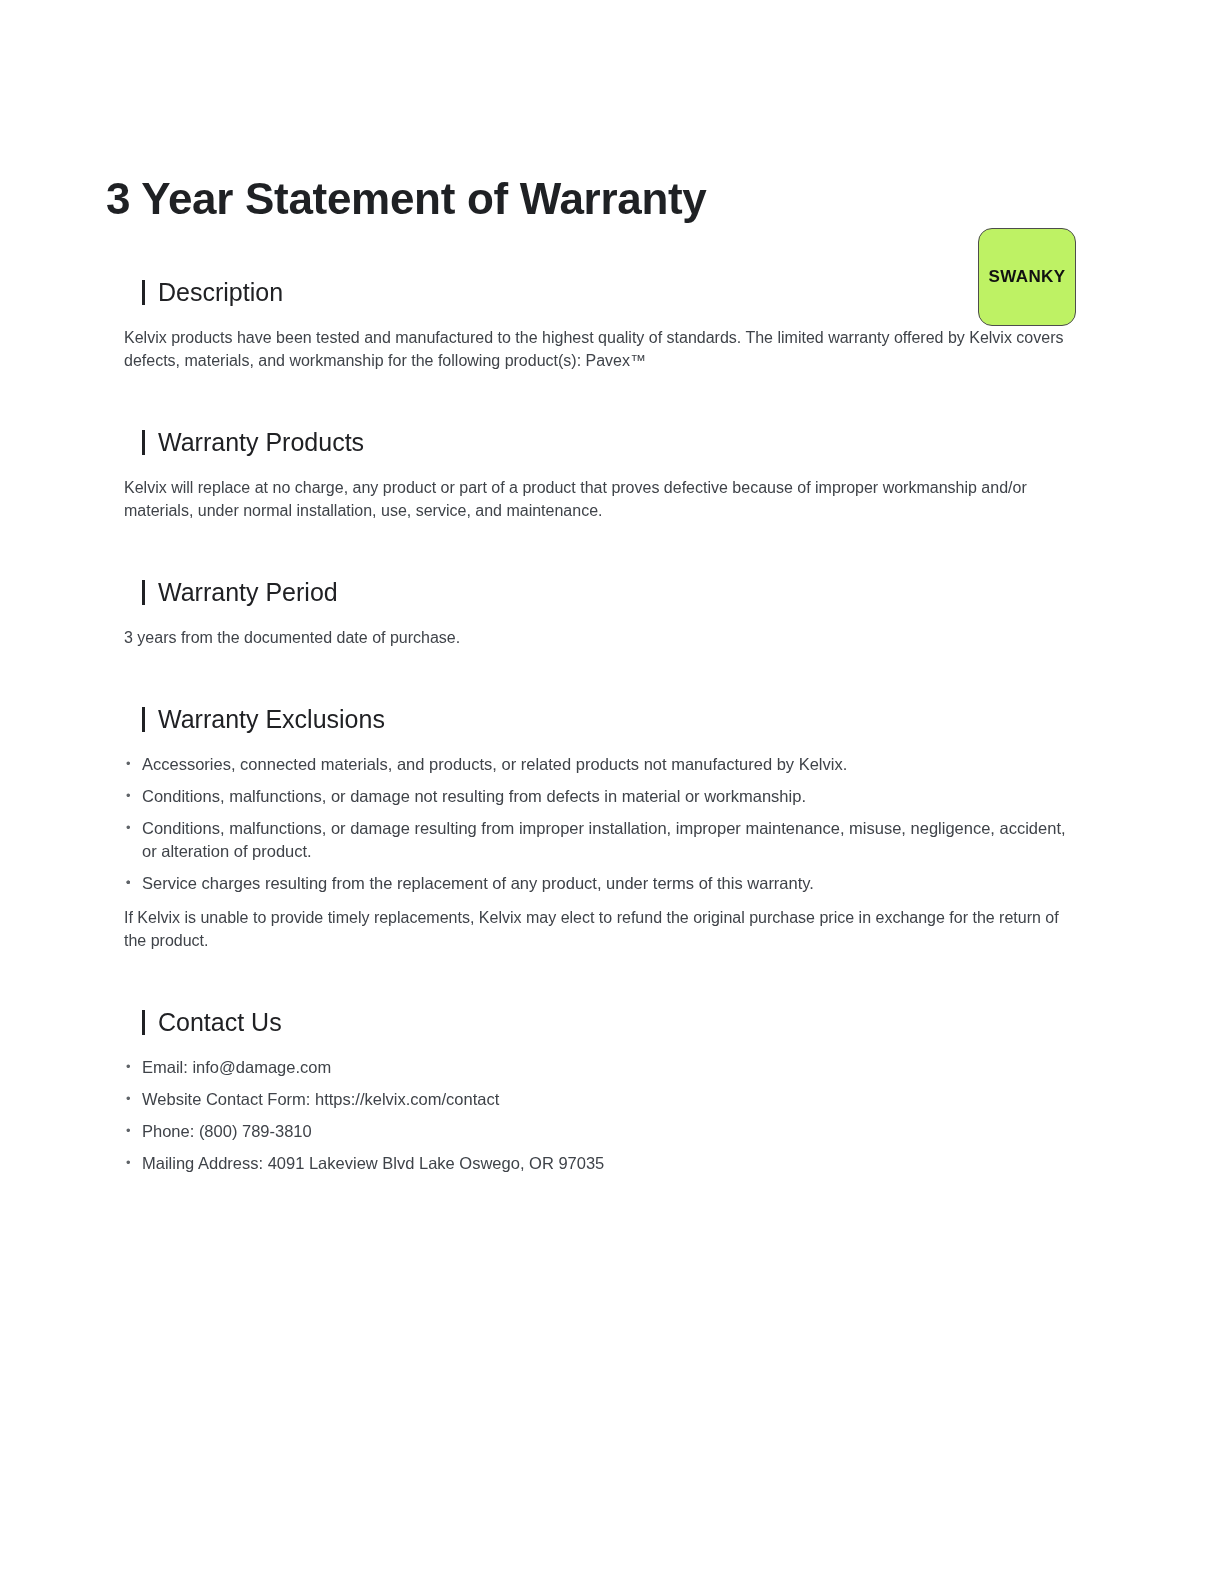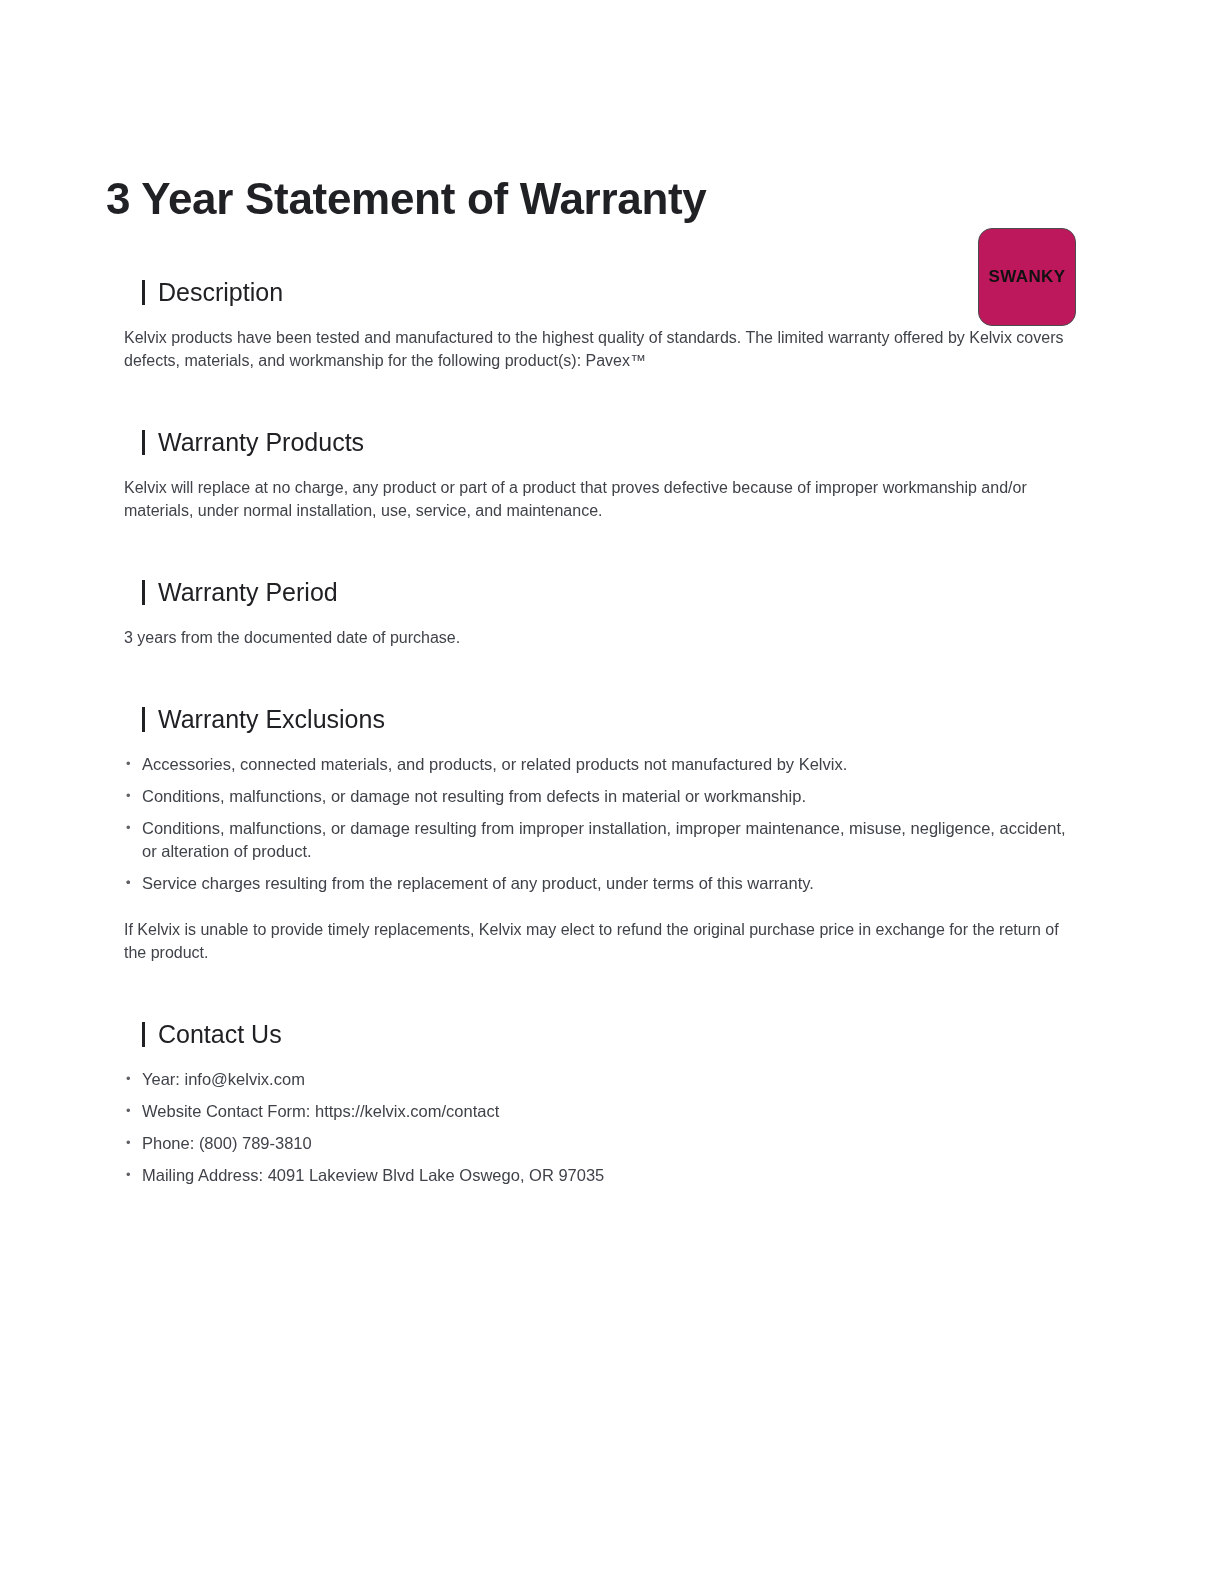--- a/index.html
+++ b/index.html
@@ -22,21 +22,21 @@
     position: absolute;
     top: 52px;
     left: 978px;
     width: 98px;
     height: 98px;
     border: 1.5px solid #4d4d4d;
     border-radius: 14px;
     display: flex;
     align-items: center;
     justify-content: center;
-    background: #be185d;
+    background: #bef264;
   }
   .logo .logo-text {
     font-size: 17px;
     font-weight: bold;
     color: #111111;
     letter-spacing: 0.4px;
   }
   
   h1.doc-title {
     margin-top: 176px;
@@ -84,21 +84,21 @@
     color: #3f4349;
     margin-bottom: 9px;
   }
   ul.bullet-list li .dot {
     position: absolute;
     left: 2px;
     top: -1px;
     font-size: 13px;
     color: #5f6368;
   }
-  .closing-text { margin-top: 23px; }
+  .closing-text { margin-top: 11px; }
   .intro-text { margin-bottom: 7px; }
 </style>
 </head>
 <body>
 
 <div class="page">
 
   <div class="logo">
     <span class="logo-text">SWANKY</span>
   </div>
@@ -168,21 +168,21 @@
 
   <section>
     <h2 class="section-heading">
       <span class="heading-bar"></span>
       <span>Contact Us</span>
     </h2>
     <div class="section-body">
       <ul class="bullet-list">
         <li>
           <span class="dot">•</span>
-          <span>Year: info@kelvix.com</span>
+          <span>Email: info@damage.com</span>
         </li>
         <li>
           <span class="dot">•</span>
           <span>Website Contact Form: https://kelvix.com/contact</span>
         </li>
         <li>
           <span class="dot">•</span>
           <span>Phone: (800) 789-3810</span>
         </li>
         <li>

